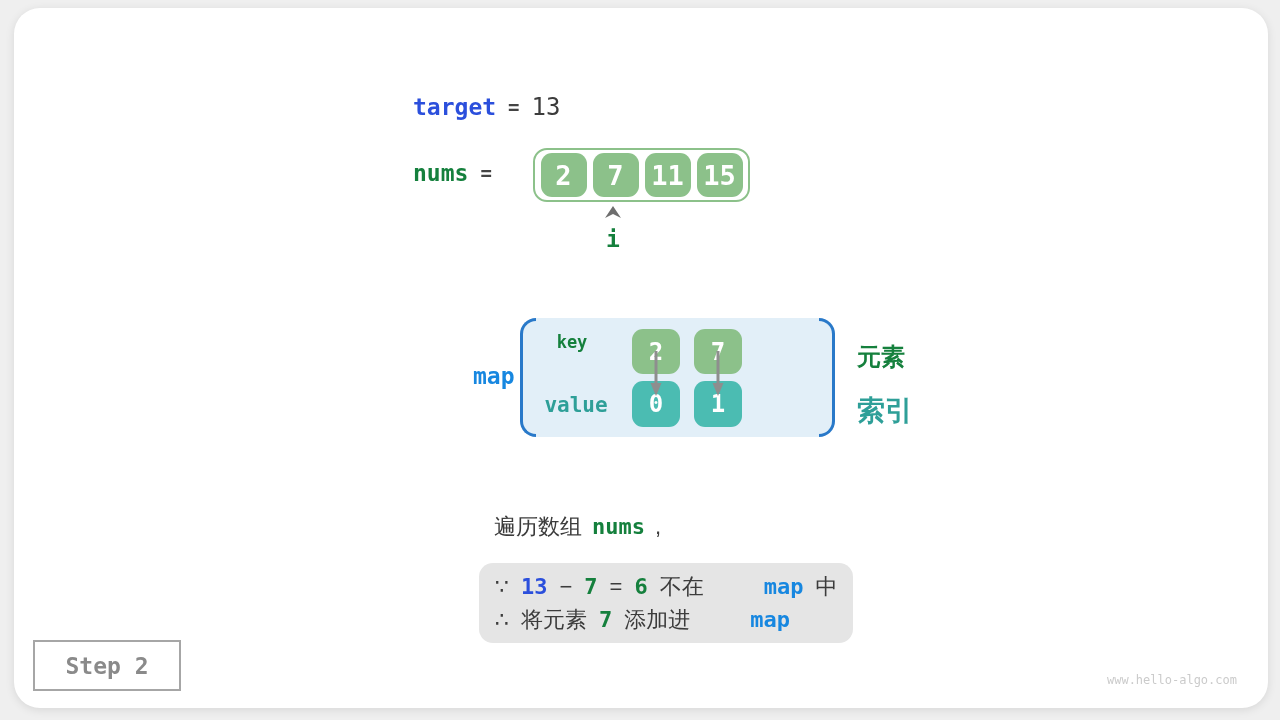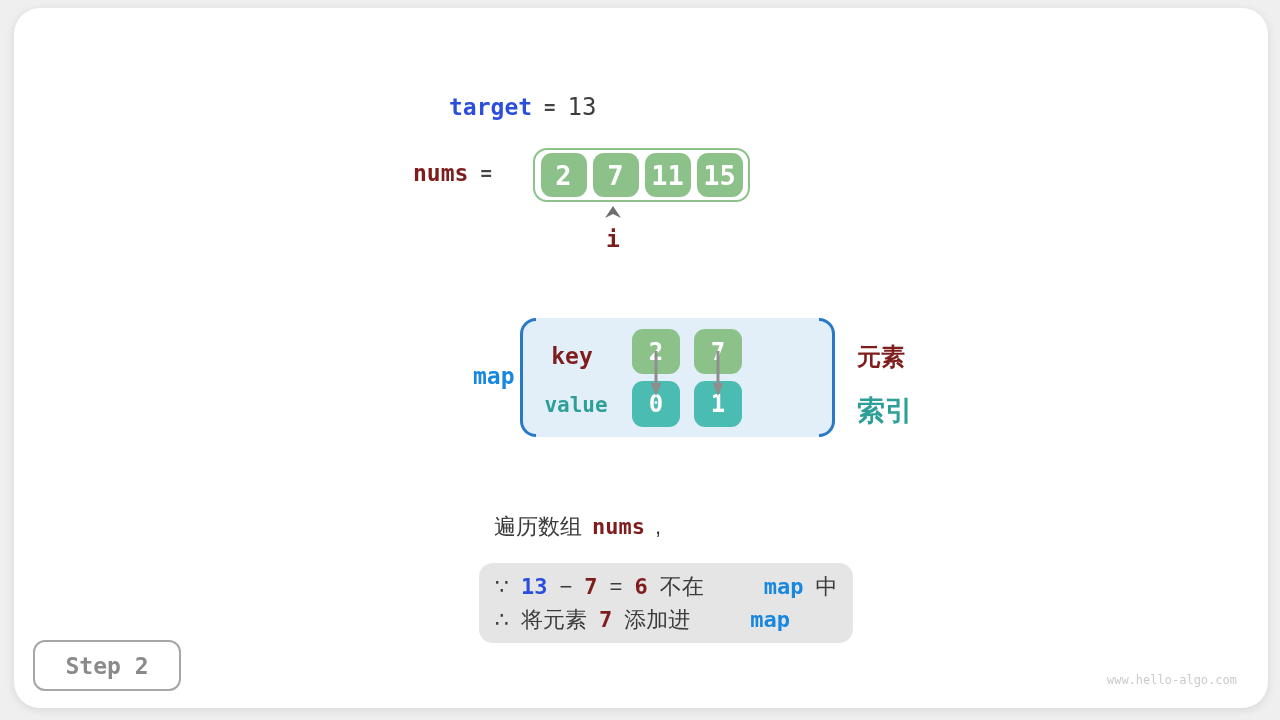--- a/index.html
+++ b/index.html
@@ -12,25 +12,25 @@
     position:absolute;left:14px;top:8px;width:1254px;height:700px;
     background:#FFFFFF;border-radius:26px;
     box-shadow:0 2px 10px rgba(0,0,0,0.10);
   }
   .mono{font-family:"DejaVu Sans Mono","Liberation Mono",monospace;}
   .abs{position:absolute;}
   .flexrow{display:flex;align-items:center;}
   .dark{color:#3C3C3C;}
   .kw-blue{color:#2B4FDC;font-weight:bold;}
   .kw-azure{color:#1787E0;font-weight:bold;padding-left:48px;}
-  .kw-green{color:#7f1d1d;font-weight:bold;}
+  .kw-green{color:#15803d;font-weight:bold;}
   .kw-teal{color:#2E9F98;font-weight:bold;}
 
   
-  .target-row{left:413px;top:93px;gap:12px;margin-left:36px;}
+  .target-row{left:413px;top:93px;gap:12px;}
   .var-label{font-size:23px;}
   .eq-sign{font-size:19px;font-weight:bold;color:#444;}
   .target-value{font-size:24px;color:#3C3C3C;}
 
   
   .nums-label-row{left:413px;top:160px;gap:12px;}
   .array-box{
     left:533px;top:148px;width:217px;height:54px;box-sizing:border-box;
     background:#FFFFFF;border:2px solid #8CC18A;border-radius:14px;
     display:flex;align-items:center;justify-content:center;gap:6px;
@@ -42,21 +42,21 @@
   }
   .pointer-arrow{left:604px;top:205px;width:18px;height:14px;}
   .pointer-label{left:603px;top:226px;width:20px;text-align:center;font-size:23px;}
 
   
   .map-label-row{left:425px;top:363px;gap:12px;}
   .map-box{left:520px;top:318px;width:315px;height:119px;background:#E2EFF8;border-radius:18px;}
   .bracket{width:16px;height:119px;top:318px;box-sizing:border-box;border:3px solid #2979C9;}
   .bracket-left{left:520px;border-right:none;border-radius:18px 0 0 18px;}
   .bracket-right{left:819px;border-left:none;border-radius:0 18px 18px 0;}
-  .key-label{left:532px;top:343px;width:80px;text-align:center;font-size:23px;}
+  .key-label{left:532px;top:332px;width:80px;text-align:center;font-size:17px;}
   .value-label{left:532px;top:393px;width:88px;text-align:center;font-size:21px;}
   .kv-cell{
     width:48px;border-radius:11px;color:#FFFFFF;font-size:24px;font-weight:bold;
     display:flex;align-items:center;justify-content:center;
   }
   .key-cell{top:329px;height:45px;background:#8CC18A;}
   .value-cell{top:381px;height:46px;background:#4BBCB2;}
   .kv-col-0{left:632px;} .kv-col-1{left:694px;}
   .kv-arrow{width:14px;height:46px;top:351px;}
   .kv-arrow-0{left:649px;} .kv-arrow-1{left:711px;}
@@ -69,21 +69,21 @@
   .note-box{
     left:479px;top:563px;width:374px;height:80px;box-sizing:border-box;
     background:#E5E5E5;border-radius:14px;padding:7px 0 0 16px;
   }
   .note-line{display:flex;gap:12px;align-items:baseline;font-size:22px;line-height:33px;color:#3C3C3C;}
   .note-line .mono{font-size:22px;}
 
   
   .step-box{
     left:33px;top:640px;width:148px;height:51px;box-sizing:border-box;
-    background:#FFFFFF;border:2px solid #A6A6A6;border-radius:12px;
+    background:#FFFFFF;border:2px solid #A6A6A6;border-radius:0;
     display:flex;align-items:center;justify-content:center;
   }
   .step-text{font-size:23px;font-weight:bold;color:#8A8A8A;}
   .watermark{right:43px;top:673px;font-size:12px;color:#CBCBCB;}
 </style>
 </head>
 <body>
 
 <div class="card"></div>
 

